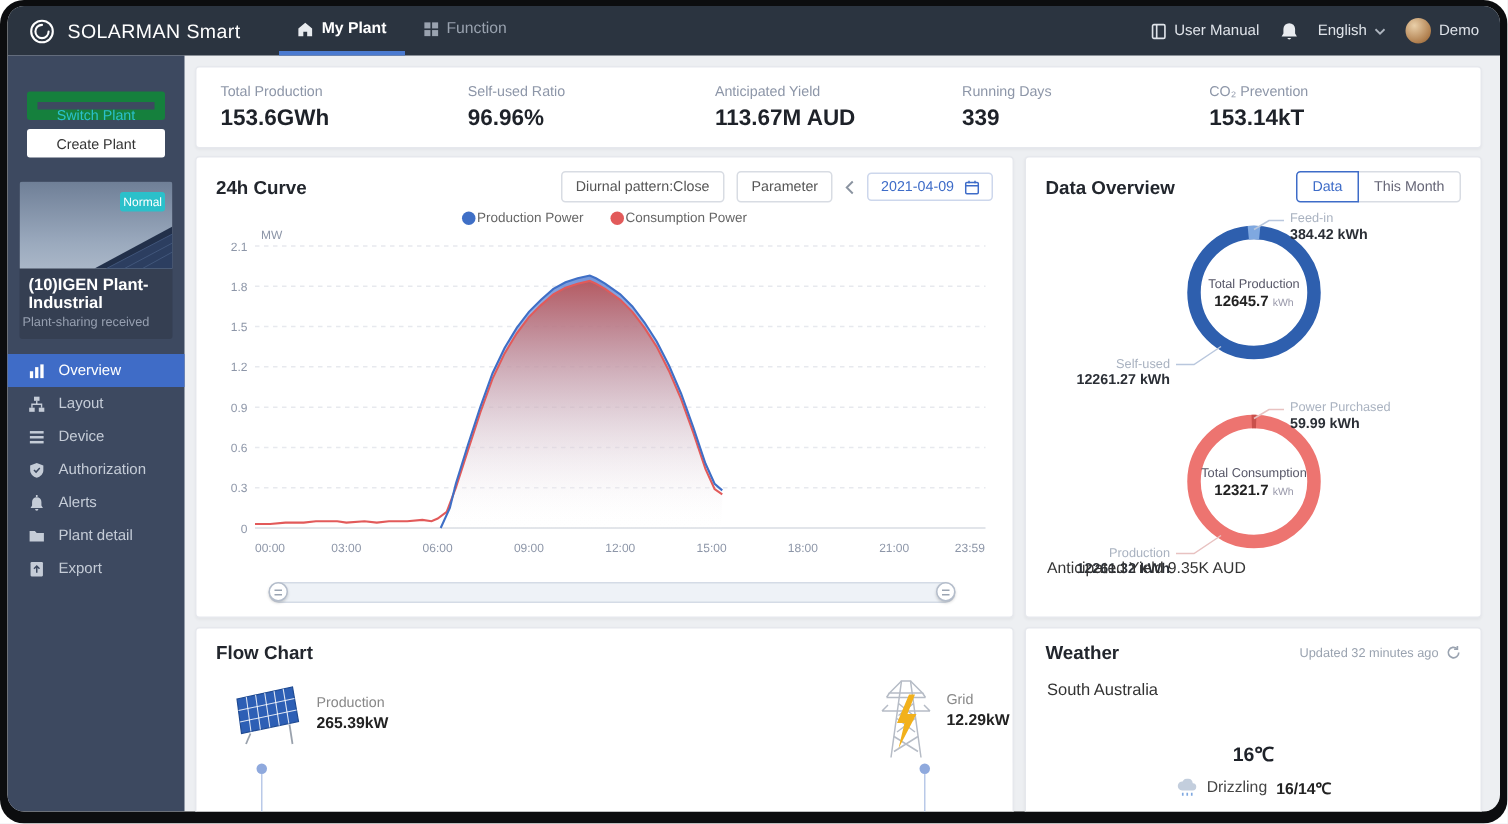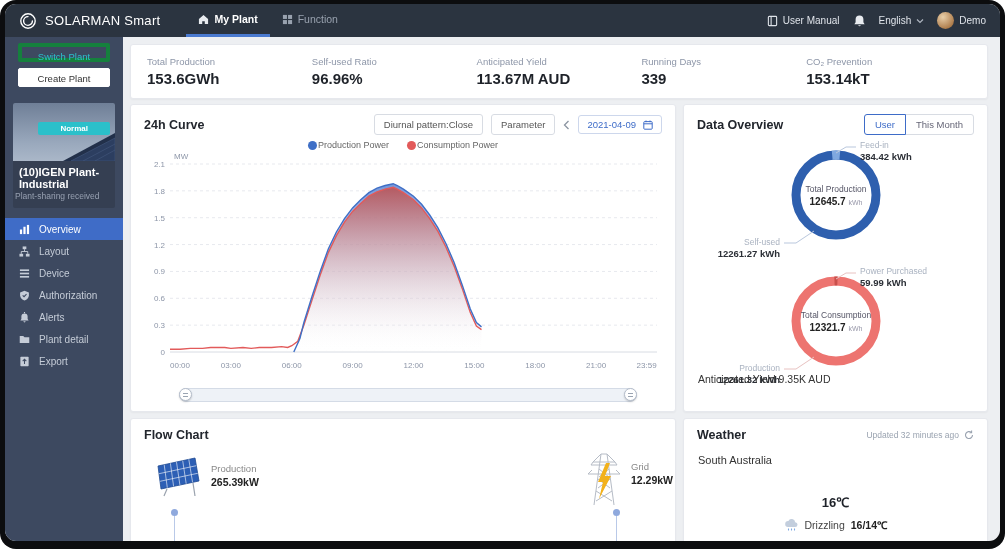--- a/index.html
+++ b/index.html
@@ -13,26 +13,26 @@
   .tabs{display:flex;margin-left:26px;height:33px}
   .tab{display:flex;align-items:center;gap:5px;padding:0 12px;font-size:10.5px;color:#99a2af;border-bottom:3px solid transparent;box-sizing:border-box;cursor:pointer;white-space:nowrap}
   .tab.active{color:#fff;font-weight:bold;border-bottom-color:#4a7ad0}
   .topbar-right{margin-left:auto;display:flex;align-items:center;gap:13px;font-size:10px;color:#dfe3e9;white-space:nowrap}
   .tb-item{display:flex;align-items:center;gap:5px;cursor:pointer}
   .avatar{width:17px;height:17px;border-radius:50%;background:radial-gradient(circle at 35% 30%,#e9cfa9,#b07f4e 70%,#7c5630)}
 
   
   .sidebar{position:absolute;left:0;top:33px;bottom:0;width:118px;background:#3d4960}
   .side-btn{display:block;width:92px;margin:0 auto;height:19px;line-height:17px;text-align:center;font-size:9.5px;border-radius:2px;cursor:pointer;box-sizing:border-box}
-  .side-btn.switch{margin-top:6px;border:4px solid #15803d;color:#2bc0ca;background:transparent}
+  .side-btn.switch{margin-top:24px;border:7px solid #15803d;color:#2bc0ca;background:transparent}
   .side-btn.create{margin-top:6px;background:#fff;color:#333;border:1px solid #fff}
   .plant-card{margin:16px 8px 0;background:#353f52;border-radius:2px;overflow:hidden}
   .plant-img{position:relative;height:58px;background:linear-gradient(180deg,#6f7f97 0%,#9aa9bd 70%,#aab7c8 100%)}
   .plant-img svg{position:absolute;right:0;bottom:0}
-  .badge{position:absolute;top:19px;right:5px;background:#2bc0ca;color:#fff;font-size:8px;padding:2px 22px;border-radius:2px;font-weight:bold}
+  .badge{position:absolute;top:7px;right:5px;background:#2bc0ca;color:#fff;font-size:8px;padding:2px 2px;border-radius:2px;font-weight:normal}
   .plant-name{font-size:11px;color:#fff;font-weight:bold;padding:5px 6px 1px}
   .plant-sub{font-size:8.5px;color:#97a0b1;padding:0 2px 7px}
   .menu{margin-top:10px}
   .menu-item{display:flex;align-items:center;gap:9px;height:22px;padding-left:14px;font-size:10px;color:#c5ccd7;cursor:pointer}
   .menu-item svg{flex:none}
   .menu-item.active{background:#3f6cc7;color:#fff}
 
   
   .main{position:absolute;left:118px;top:33px;right:0;bottom:0}
   .panel{position:absolute;background:#fff;border-radius:3px;border:1px solid #e6e8ed;box-shadow:0 1px 2px rgba(0,0,0,.04);box-sizing:border-box;overflow:hidden}
@@ -328,21 +328,21 @@
       <div class="datazoom">
         <span class="dz-handle dz-left"></span>
         <span class="dz-handle dz-right"></span>
       </div>
     </section>
 
     <section class="panel data-panel">
       <div class="panel-head">
         <span class="panel-title">Data Overview</span>
         <div class="toggle">
-          <button class="toggle-btn active">User</button>
+          <button class="toggle-btn active">Data</button>
           <button class="toggle-btn">This Month</button>
         </div>
       </div>
 
       <div class="donut-block">
         <svg class="donut-svg" width="104" height="104" viewBox="0 0 104 104">
           <circle id="ring-prod" cx="52" cy="52" r="40" fill="none" stroke-width="9" stroke="#2e5fae"></circle>
           <circle id="seg-prod" cx="52" cy="52" r="40" fill="none" stroke-width="9" stroke="#7fa8e0" stroke-dasharray="7.64016889784188 243.68724338934157" transform="rotate(-95.47186790766821 52 52)"></circle>
         </svg>
         <div class="donut-center">

